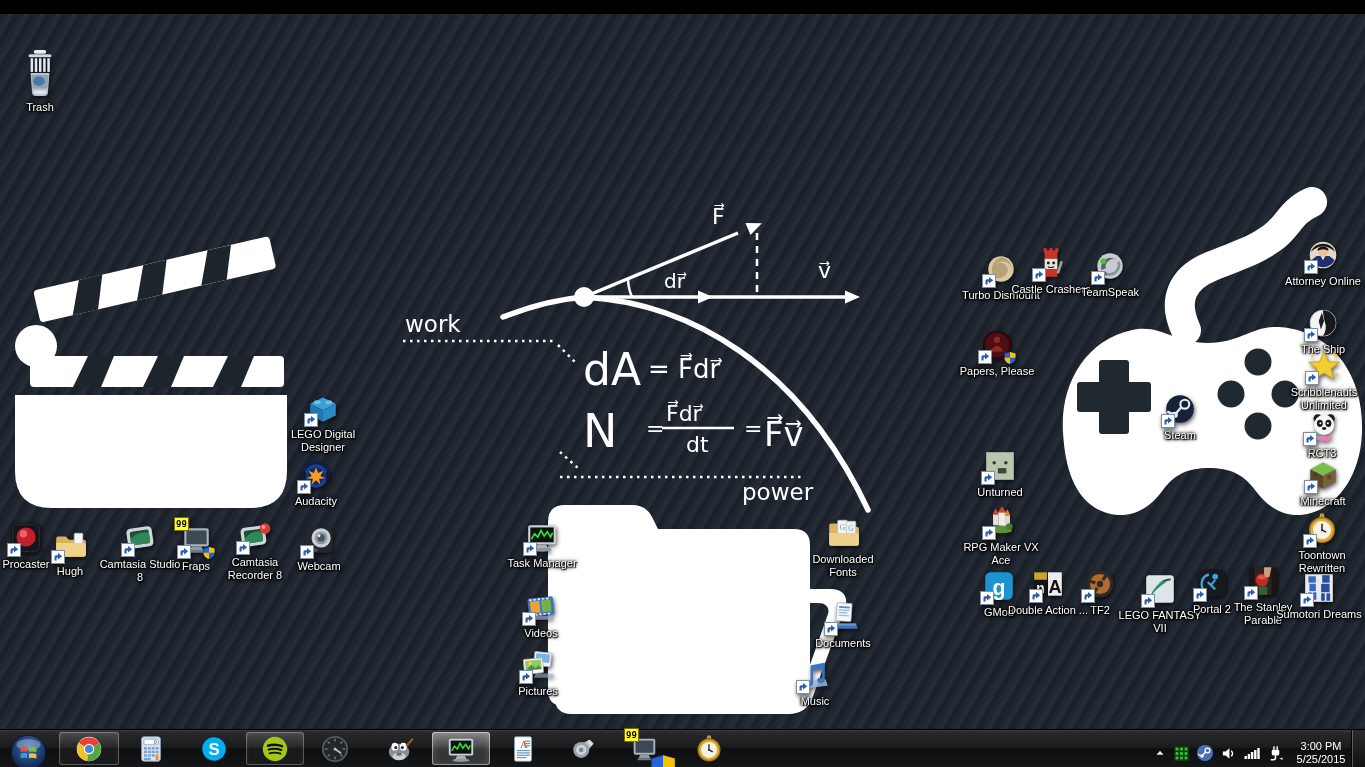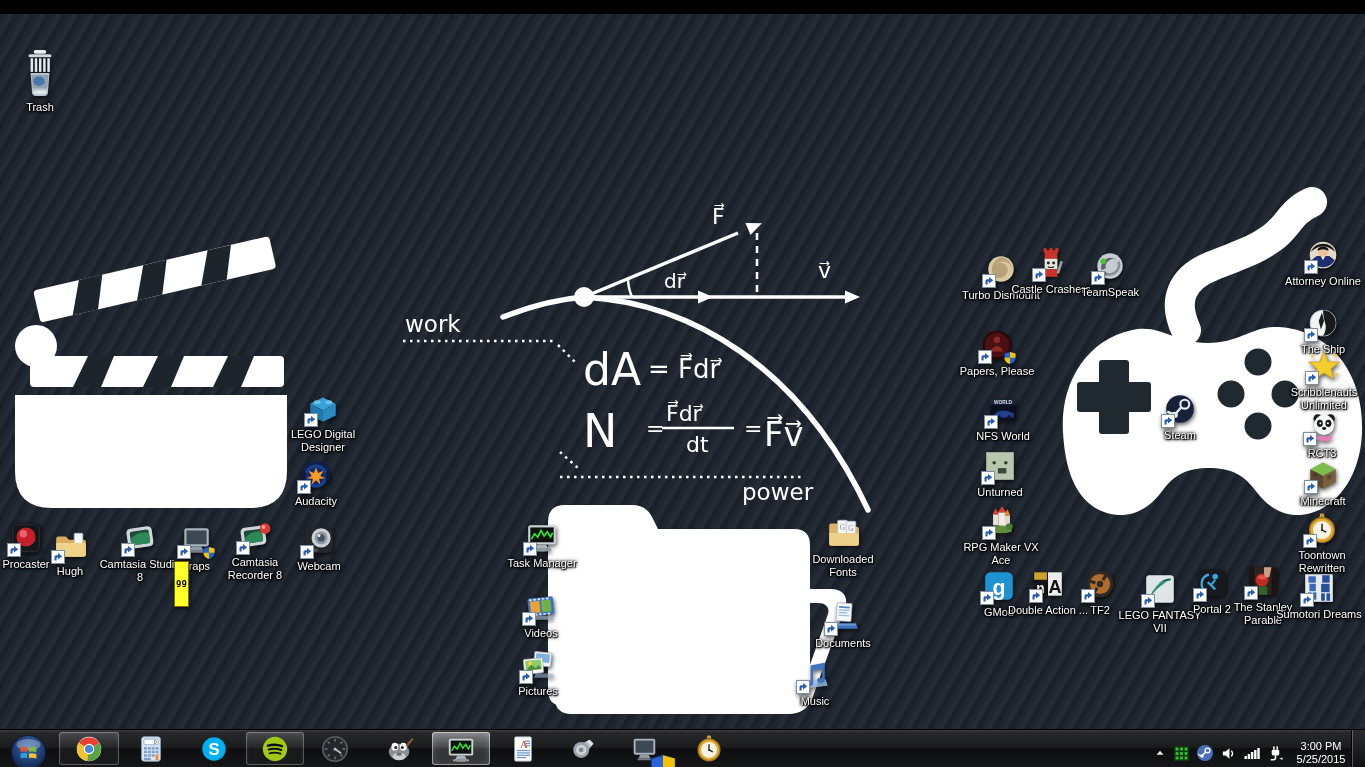--- a/index.html
+++ b/index.html
@@ -15,21 +15,21 @@
   .dicon{position:absolute;width:88px;text-align:center;cursor:default;}
   .art{position:relative;width:34px;height:34px;margin:0 auto;
        filter:drop-shadow(1px 2px 2px rgba(0,0,0,.65));}
   .art.trash-size{width:38px;height:48px;}
   .art svg{width:100%;height:100%;display:block;}
   .sc{position:absolute;left:-2px;bottom:-2px;width:14px;height:14px;display:block;}
   .sc svg{width:14px;height:14px;}
   .uacb{position:absolute;right:-3px;bottom:-3px;width:14px;height:14px;display:block;}
   .uacb svg{width:14px;height:14px;}
   .badge{position:absolute;top:-6px;left:-5px;background:#ffff2a;color:#000;
-    font:bold 9px/10px "DejaVu Sans Mono",monospace;padding:17px 1px;border:1px solid #7a6a00;margin-top:44px;}
+    font:bold 9px/10px "DejaVu Sans Mono",monospace;padding:1px 1px;border:1px solid #7a6a00;}
   .lbl{margin-top:3px;font-size:11px;line-height:13px;color:#fff;
     text-shadow:1px 1px 1px #000,0 0 4px #000,0 1px 3px #000,-1px 0 2px #000;}
   #taskbar{position:absolute;left:0;bottom:0;width:100%;height:38px;z-index:5;
     background:linear-gradient(180deg,#3a3d40 0%,#26282a 7%,#1b1c1e 45%,#0e0e10 52%,#151617 100%);
     border-top:1px solid #000;box-sizing:border-box;}
   .tbtn{position:absolute;top:2px;height:33px;display:flex;align-items:center;justify-content:center;border-radius:3px;}
   .tbtn svg{width:30px;height:30px;display:block;}
   .tbtn.orb svg{width:37px;height:37px;}
   .tbtn.framed{background:linear-gradient(180deg,rgba(255,255,255,.16),rgba(255,255,255,.05) 45%,rgba(255,255,255,.02));
     box-shadow:inset 0 0 0 1px rgba(255,255,255,.25),inset 0 0 6px rgba(255,255,255,.08);}
@@ -484,39 +484,20 @@
           </svg>
           <span class="sc">
             <svg viewBox="0 0 14 14">
               <rect x=".5" y=".5" width="13" height="13" fill="#fff" stroke="#7d8fa3" stroke-width="1"></rect>
               <path d="M3.5 10.5 V6.8 Q3.5 5.2 5.1 5.2 H7 V3 L11.2 6.3 L7 9.6 V7.5 H6 Q5.6 7.5 5.6 8 V10.5 Z" fill="#2a5db0"></path>
             </svg>
           </span>
         </div>
         <div class="lbl">TeamSpeak</div>
       </div>
-      <div class="dicon" style="left: 959px; top: 385px;">
-        <div class="art">
-          <svg viewBox="0 0 32 32">
-            <rect x="4" y="6" width="24" height="20" rx="2" fill="#0b1020"></rect>
-            <rect x="4" y="6" width="24" height="5" fill="#1c2740"></rect>
-            <text x="16" y="10.5" font-size="4.5" fill="#d8dde8" text-anchor="middle" font-weight="bold">WORLD</text>
-            <path d="M7 21 Q12 15 20 17 L26 19 L26 23 L7 23 Z" fill="#23408f"></path>
-            <ellipse cx="12" cy="23" rx="2" ry="2" fill="#11182b"></ellipse>
-            <ellipse cx="22" cy="23" rx="2" ry="2" fill="#11182b"></ellipse>
-          </svg>
-          <span class="sc">
-            <svg viewBox="0 0 14 14">
-              <rect x=".5" y=".5" width="13" height="13" fill="#fff" stroke="#7d8fa3" stroke-width="1"></rect>
-              <path d="M3.5 10.5 V6.8 Q3.5 5.2 5.1 5.2 H7 V3 L11.2 6.3 L7 9.6 V7.5 H6 Q5.6 7.5 5.6 8 V10.5 Z" fill="#2a5db0"></path>
-            </svg>
-          </span>
-        </div>
-        <div class="lbl">NFS World</div>
-      </div>
       <div class="dicon" style="left: 956px; top: 441px;">
         <div class="art">
           <svg viewBox="0 0 32 32">
             <rect x="3" y="3" width="26" height="26" fill="#b9c6ae"></rect>
             <circle cx="10.5" cy="13" r="1.6" fill="#2d3a2d"></circle>
             <circle cx="21.5" cy="13" r="1.6" fill="#2d3a2d"></circle>
             <path d="M14 18 h8 v5 h-8 z" fill="#3a473a"></path>
           </svg>
           <span class="sc">
             <svg viewBox="0 0 14 14">

